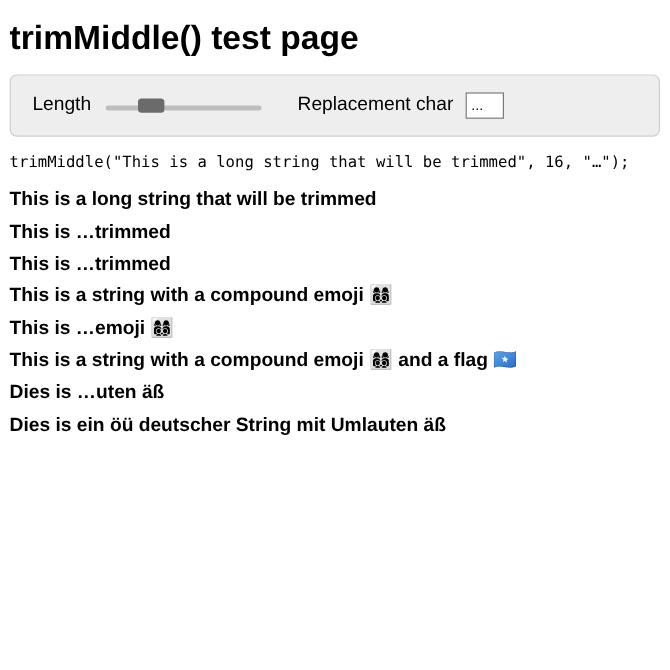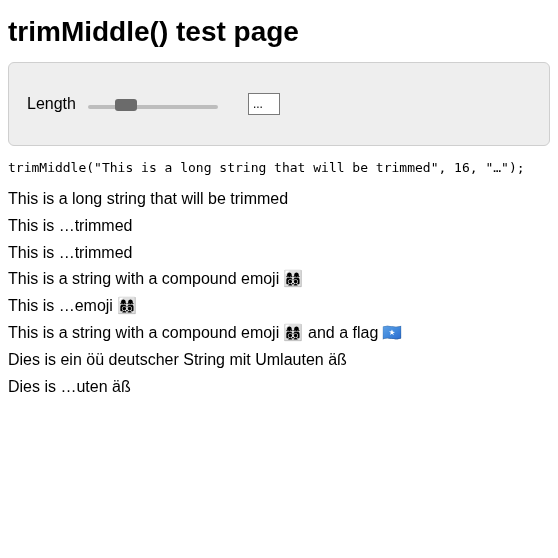--- a/index.html
+++ b/index.html
@@ -13,21 +13,21 @@
   }
   h1 {
     font-size: 28px;
     font-weight: 700;
     margin: 8px 0 14px 0;
   }
   .controls {
     background: #eeeeee;
     border: 1px solid #cfcfcf;
     border-radius: 6px;
-    padding: 30px 18px;
+    padding: 14px 18px;
     display: flex;
     align-items: center;
     gap: 10px;
     margin-bottom: 14px;
   }
   .controls label {
     font-size: 16px;
     color: #000;
   }
   .slider-wrap {
@@ -70,42 +70,44 @@
   }
   .code {
     font-family: "Menlo", "Consolas", monospace;
     font-size: 13px;
     color: #000;
     margin: 10px 0 12px 0;
   }
   .lines {
     font-size: 16px;
     line-height: 1.55;
+    font-weight: bold;
   }
   .lines p {
     margin: 0 0 2px 0;
   }
 </style>
 </head>
 <body>
 
 <h1>trimMiddle() test page</h1>
 
 <div class="controls">
   <label>Length</label>
   <span class="slider-wrap">
     <input type="range" min="1" max="60" value="16" style="">
   </span>
+  <label>Replacement char</label>
   <input type="text" value="..." style="">
 </div>
 
 <div class="code">trimMiddle("This is a long string that will be trimmed", 16, "…");</div>
 
 <div class="lines">
   <p>This is a long string that will be trimmed</p>
   <p>This is …trimmed</p>
   <p>This is …trimmed</p>
   <p>This is a string with a compound emoji 👩‍👩‍👦‍👦</p>
   <p>This is …emoji 👩‍👩‍👦‍👦</p>
   <p>This is a string with a compound emoji 👩‍👩‍👦‍👦 and a flag 🇸🇴</p>
+  <p>Dies is …uten äß</p>
   <p>Dies is ein öü deutscher String mit Umlauten äß</p>
-  <p>Dies is …uten äß</p>
 </div>
 
 </body></html>

